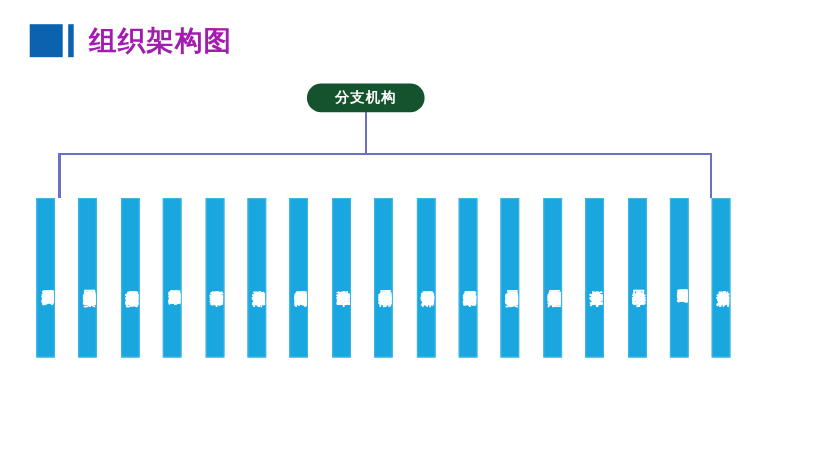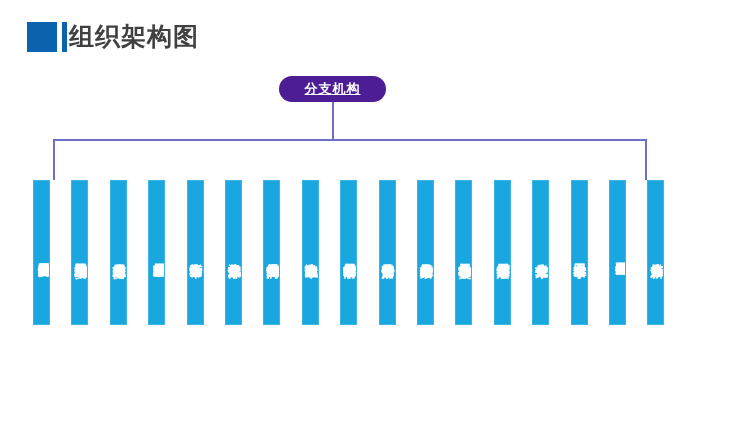--- a/index.html
+++ b/index.html
@@ -29,24 +29,24 @@
     height: 30px;
     background: #0b63b0;
   }
   #title-tick {
     width: 5px;
     height: 30px;
     background: #0b63b0;
     margin-left: 5px;
   }
   #title-text {
-    margin-left: 2px;
+    margin-left: 14px;
     font-size: 25px;
     font-weight: bold;
-    color: #404040;
+    color: #a21caf;
     letter-spacing: 1px;
     line-height: 30px;
     white-space: nowrap;
   }
 
   
   #chart {
     position: absolute;
     left: 0;
     top: 0;
@@ -62,31 +62,30 @@
     pointer-events: none;
   }
 
   
   #root-node {
     position: absolute;
     left: 279px;
     top: 76px;
     width: 107px;
     height: 26px;
-    background: #4c1d95;
+    background: #14532d;
     border-radius: 13px;
     color: #ffffff;
     font-size: 13px;
     font-weight: bold;
     letter-spacing: 1px;
     display: flex;
     align-items: center;
     justify-content: center;
     box-sizing: border-box;
-    text-decoration: underline;
   }
 
   
   .leaf {
     position: absolute;
     top: 180px;
     width: 17px;
     height: 145px;
     background: #1aa7e0;
     border: 1px solid #3bb4e6;

